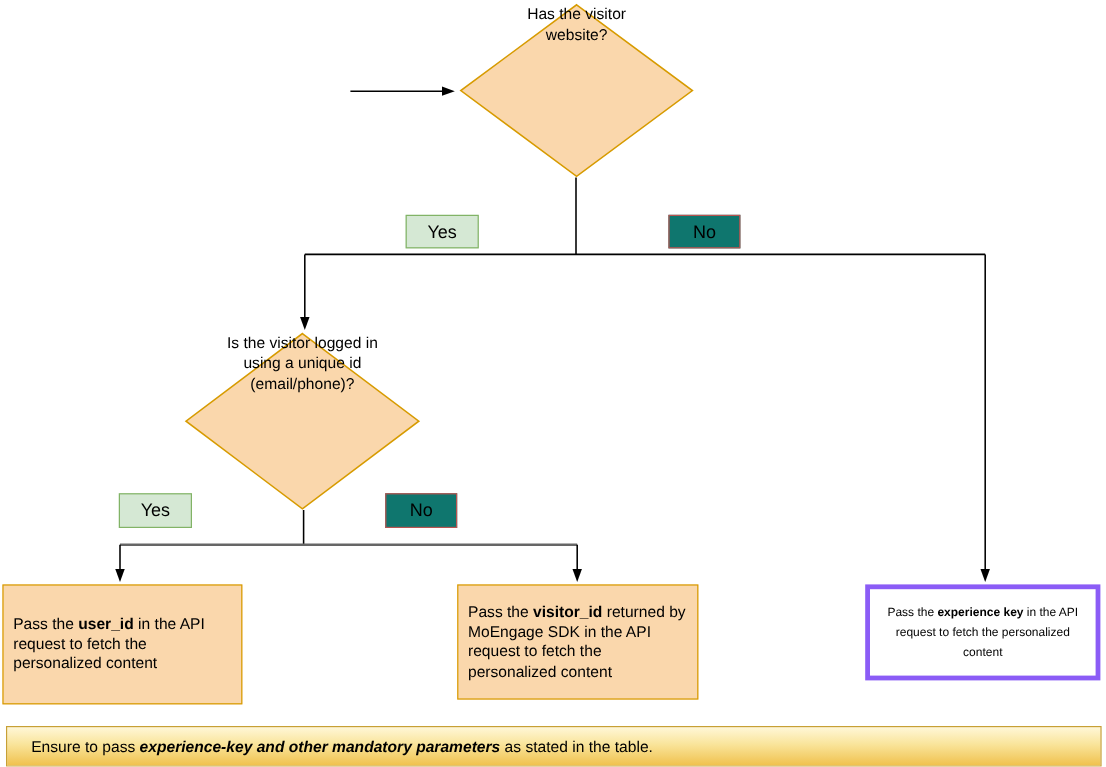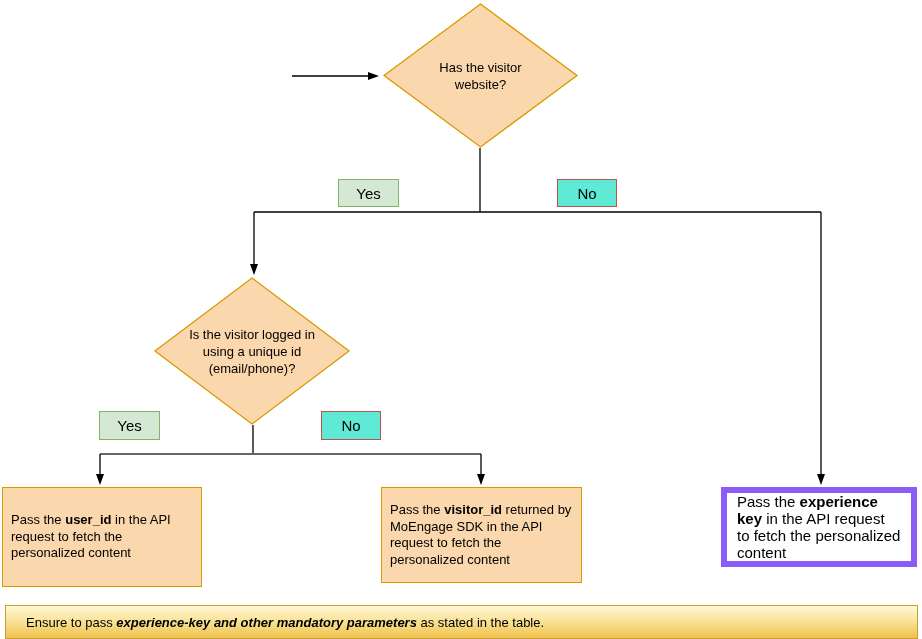--- a/index.html
+++ b/index.html
@@ -8,36 +8,36 @@
     font-family:"Liberation Sans","DejaVu Sans",sans-serif;color:#000000;
   }
   .edges{position:absolute;left:0;top:0;width:922px;height:639px;pointer-events:none;}
   .node{position:absolute;box-sizing:border-box;font-size:13px;line-height:17px;}
   .rect-node{background:#ffffff;border:1px solid #000000;display:flex;align-items:center;padding:4px 10px;}
   .rect-node .tline{white-space:nowrap;}
   .diamond{position:absolute;}
   .diamond svg{position:absolute;left:0;top:0;overflow:visible;}
   .diamond .dtext{
     position:absolute;left:-6px;right:-6px;top:0;bottom:0;display:flex;flex-direction:column;
-    justify-content:center;align-items:center;text-align:center;font-size:13px;line-height:17px;
+    align-items:center;text-align:center;font-size:13px;line-height:17px;
   }
   .dtext .tline{white-space:nowrap;}
   .tag{
     position:absolute;box-sizing:border-box;display:flex;align-items:center;justify-content:center;
     font-size:15px;border:1px solid transparent;
   }
   .tag.green{background:#D5E8D4;border-color:#82B366;}
-  .tag.red{background:#5eead4;border-color:#B85450;}
+  .tag.red{background:#0f766e;border-color:#B85450;}
   .obox{
     position:absolute;box-sizing:border-box;background:#FAD7AC;border:1px solid #D79B00;
     display:flex;align-items:center;padding:5px 8px;font-size:13px;line-height:16.5px;
   }
   .wbox{
-    position:absolute;box-sizing:border-box;background:#ffffff;border:6px solid #8b5cf6;
-    display:flex;align-items:center;padding:5px 10px;font-size:15px;line-height:17px;
+    position:absolute;box-sizing:border-box;background:#ffffff;border:4px solid #8b5cf6;
+    display:flex;align-items:center;padding:5px 10px;font-size:10px;line-height:17px;text-align:center;
   }
   .note{
     position:absolute;left:5px;top:605px;width:913px;height:34px;box-sizing:border-box;
     border:1px solid #C7A035;
     background:linear-gradient(180deg,#FFF7D7 0%,#F9E49A 45%,#F0C14D 100%);
     display:flex;align-items:center;padding-left:20px;font-size:13px;
   }
   .b{font-weight:bold;}
   .bi{font-weight:bold;font-style:italic;}
 </style>

